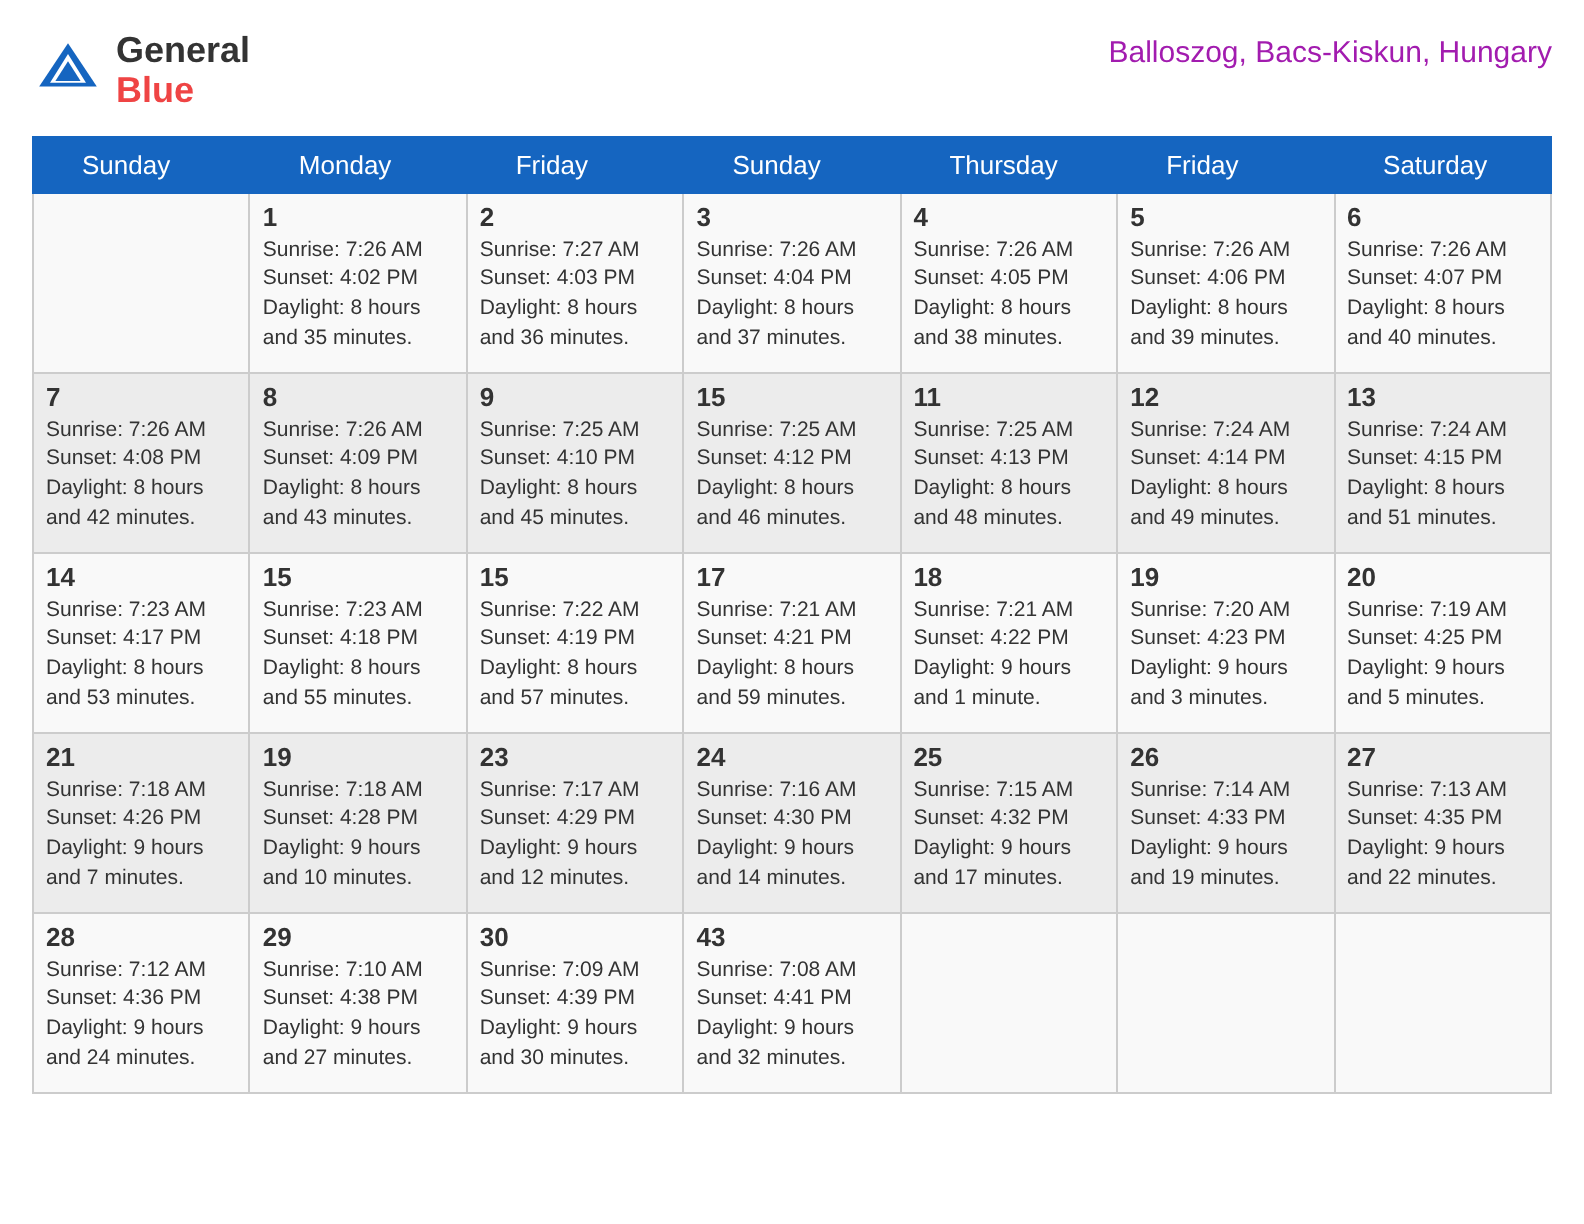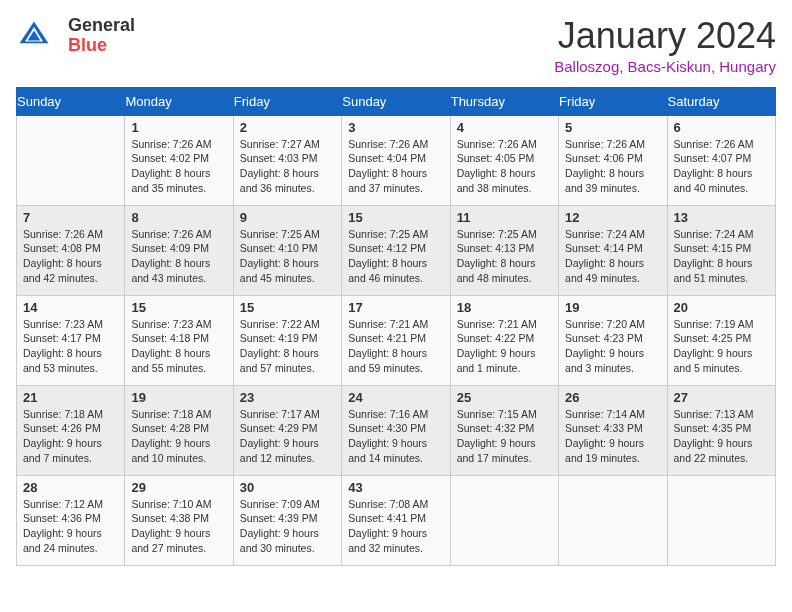--- a/index.html
+++ b/index.html
@@ -12,21 +12,21 @@
     }
     .header-area {
       display: flex;
       justify-content: space-between;
       align-items: flex-start;
       margin-bottom: 12px;
     }
     .logo {
       display: flex;
       align-items: center;
-      gap: 16px;
+      gap: 6px;
     }
     .logo-text {
       font-size: 18px;
       font-weight: bold;
       line-height: 1.1;
     }
     .logo-text span.general { color: #333; }
     .logo-text span.blue { color: #ef4444; }
     .logo-icon {
       width: 36px;
@@ -48,21 +48,21 @@
     }
     table {
       width: 100%;
       border-collapse: collapse;
       table-layout: fixed;
     }
     thead tr th {
       background-color: #1565C0;
       color: #fff;
       text-align: left;
-      padding: 6px 0;
+      padding: 6px 24px;
       font-size: 13px;
       font-weight: normal;
       border: 1px solid #1565C0;
     }
     tbody tr td {
       vertical-align: top;
       border: 1px solid #ccc;
       padding: 4px 6px;
       min-height: 80px;
       height: 90px;
@@ -95,21 +95,20 @@
       <polygon points="20,4 36,28 4,28" fill="#1565C0"></polygon>
       <polygon points="20,10 30,26 10,26" fill="#fff"></polygon>
       <polygon points="20,14 27,25 13,25" fill="#1565C0"></polygon>
     </svg>
     <div class="logo-text">
       <span class="general">General</span><br>
       <span class="blue">Blue</span>
     </div>
   </div>
   <div class="title-area">
-    <div class="month-title">January 2024</div>
     <div class="location">Balloszog, Bacs-Kiskun, Hungary</div>
   </div>
 </div>
 
 <table>
   <thead>
     <tr>
     <th>Sunday</th>
         <th>Monday</th>
         <th>Friday</th>

